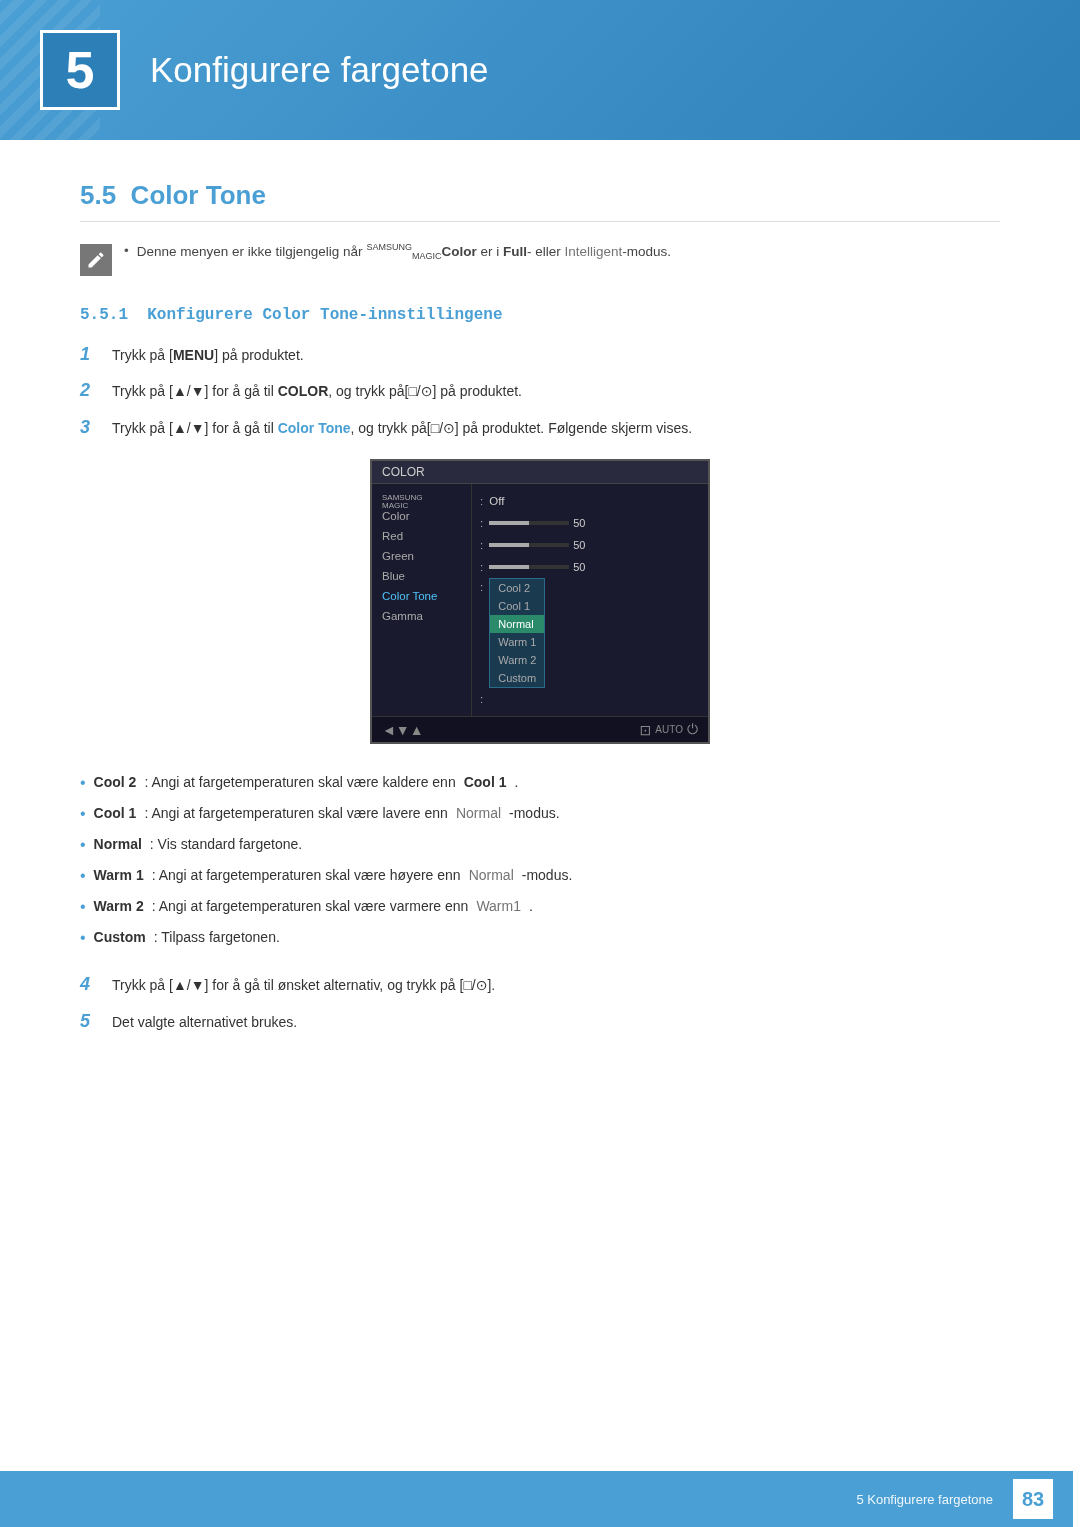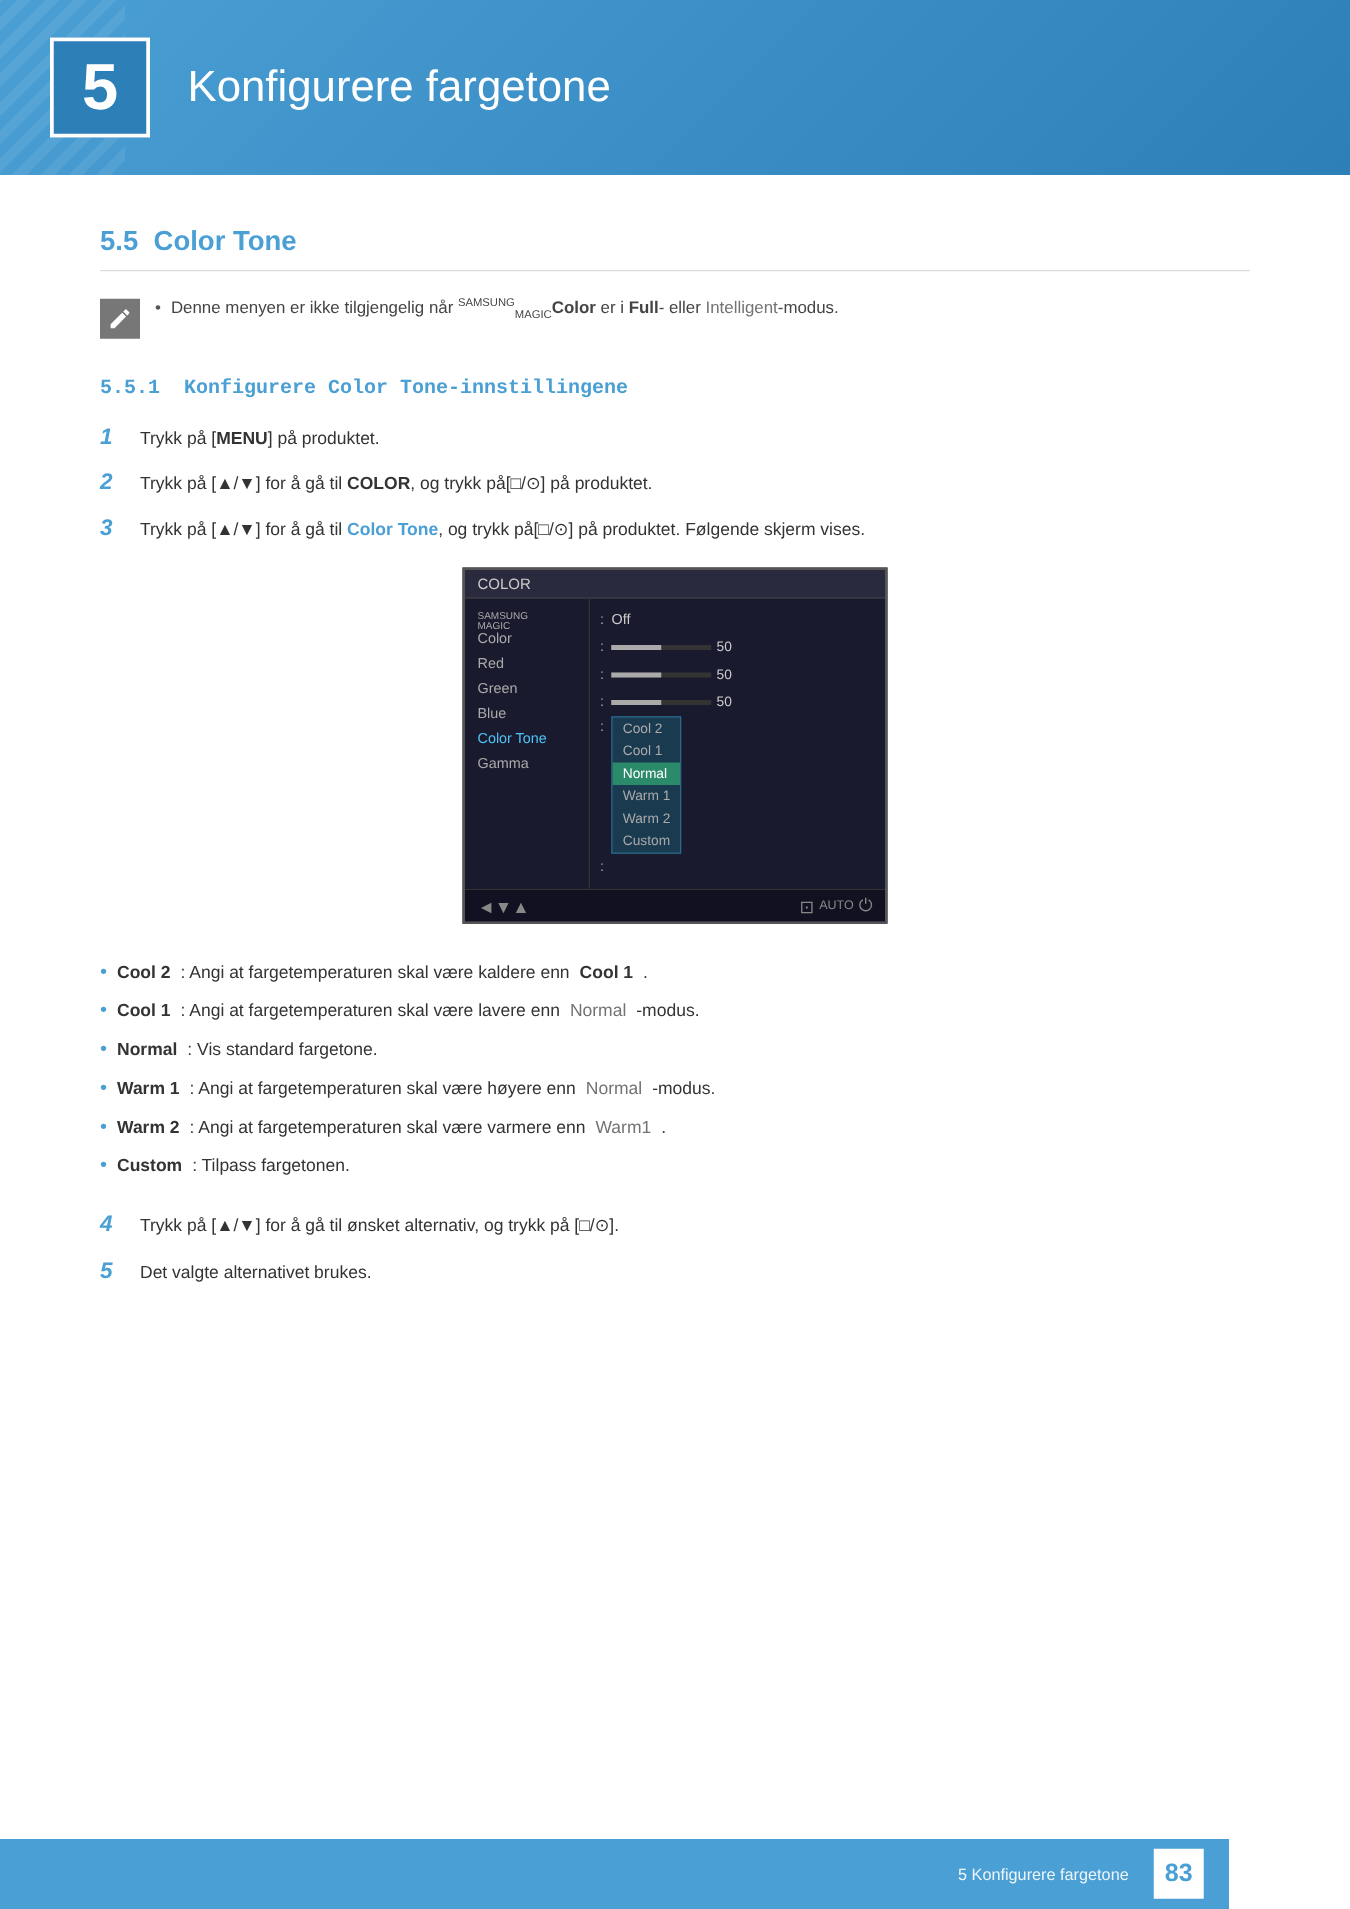--- a/index.html
+++ b/index.html
@@ -64,21 +64,21 @@
       z-index: 1;
     }
 
     
     .content {
       padding: 0 80px 80px 80px;
     }
 
     
     .section-heading {
-      font-size: 22px;
+      font-size: 26px;
       font-weight: bold;
       color: #4a9fd4;
       margin-bottom: 20px;
       padding-bottom: 10px;
       border-bottom: 1px solid #ddd;
     }
 
     .section-desc {
       color: #444;
       margin-bottom: 20px;
@@ -324,21 +324,21 @@
       font-size: 16px;
       margin-top: -1px;
     }
 
     
     .page-footer {
       position: fixed;
       bottom: 0;
       left: 0;
       right: 0;
-      width: 983px;
+      width: 1073px;
       background: #4a9fd4;
       color: #fff;
       display: flex;
       justify-content: flex-end;
       align-items: center;
       padding: 8px 20px;
       font-size: 13px;
     }
 
     .footer-chapter {

